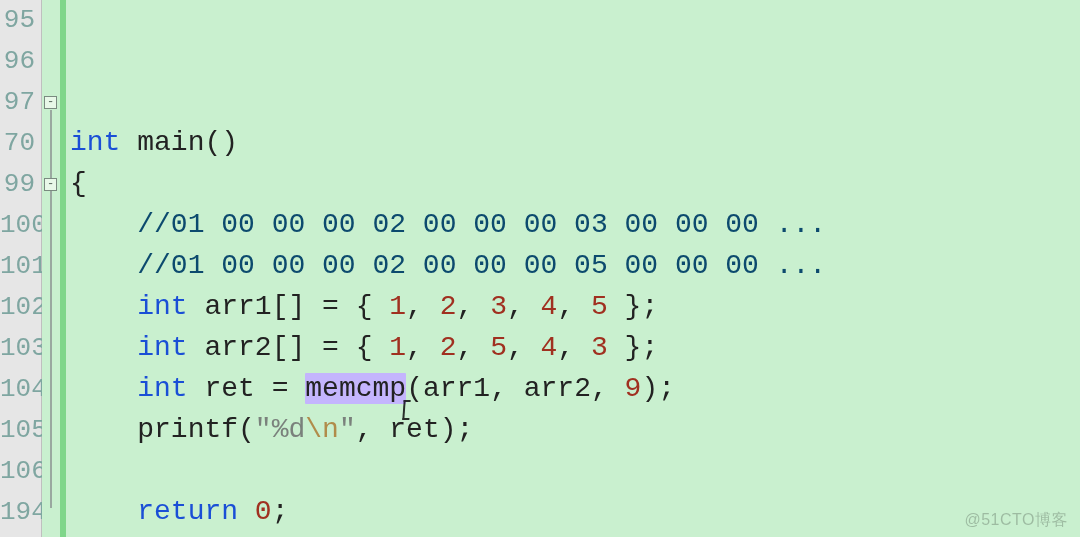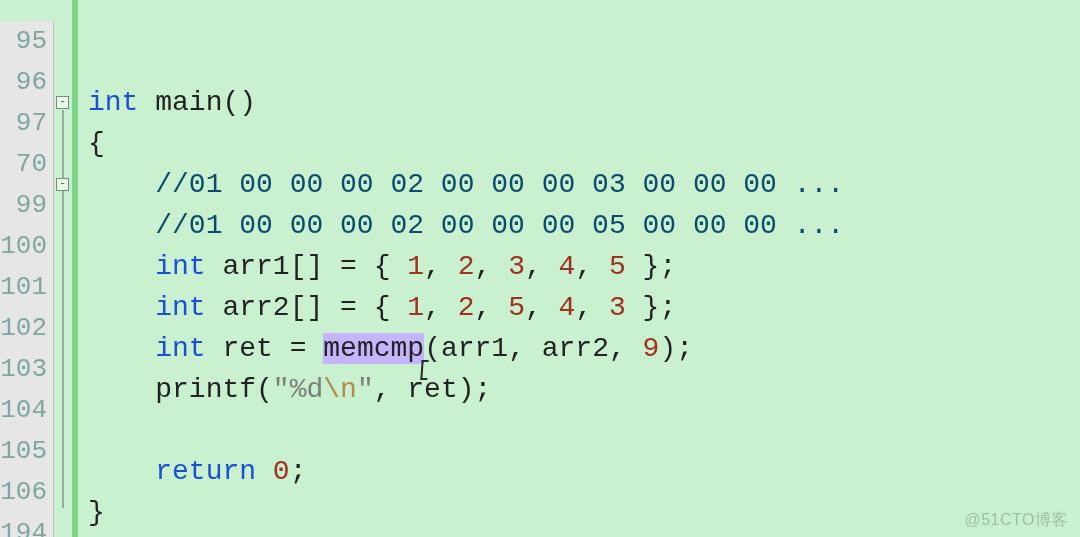--- a/index.html
+++ b/index.html
@@ -16,22 +16,21 @@
     height: 100%;
   }
   .gutter {
     background: #e6e6e6;
     color: #7fa6a1;
     text-align: right;
     padding: 0 6px 0 0;
     border-right: 1px solid #bfbfbf;
     user-select: none;
     flex: 0 0 auto;
-    width: 54px;
-    margin-top: 21px;
+    width: 42px;
   }
   .gutter .ln {
     height: 41px;
     line-height: 41px;
     font-size: 26px;
   }
   .fold-col {
     width: 18px;
     flex: 0 0 auto;
     position: relative;
@@ -56,22 +55,23 @@
     text-align: center;
     color: #5a6a60;
   }
   .pixel-bar {
     width: 6px;
     flex: 0 0 auto;
     background: #7fd68a;
   }
   .code {
     flex: 1 1 auto;
-    padding-left: 10px;
+    padding-left: 4px;
     position: relative;
+    margin-top: 40px;
   }
   .code-line {
     height: 41px;
     line-height: 41px;
     white-space: pre;
     color: #222;
     font-weight: 500;
   }
   .kw   { color: #1a4fd6; }
   .cm   { color: #0c4a6e; }

